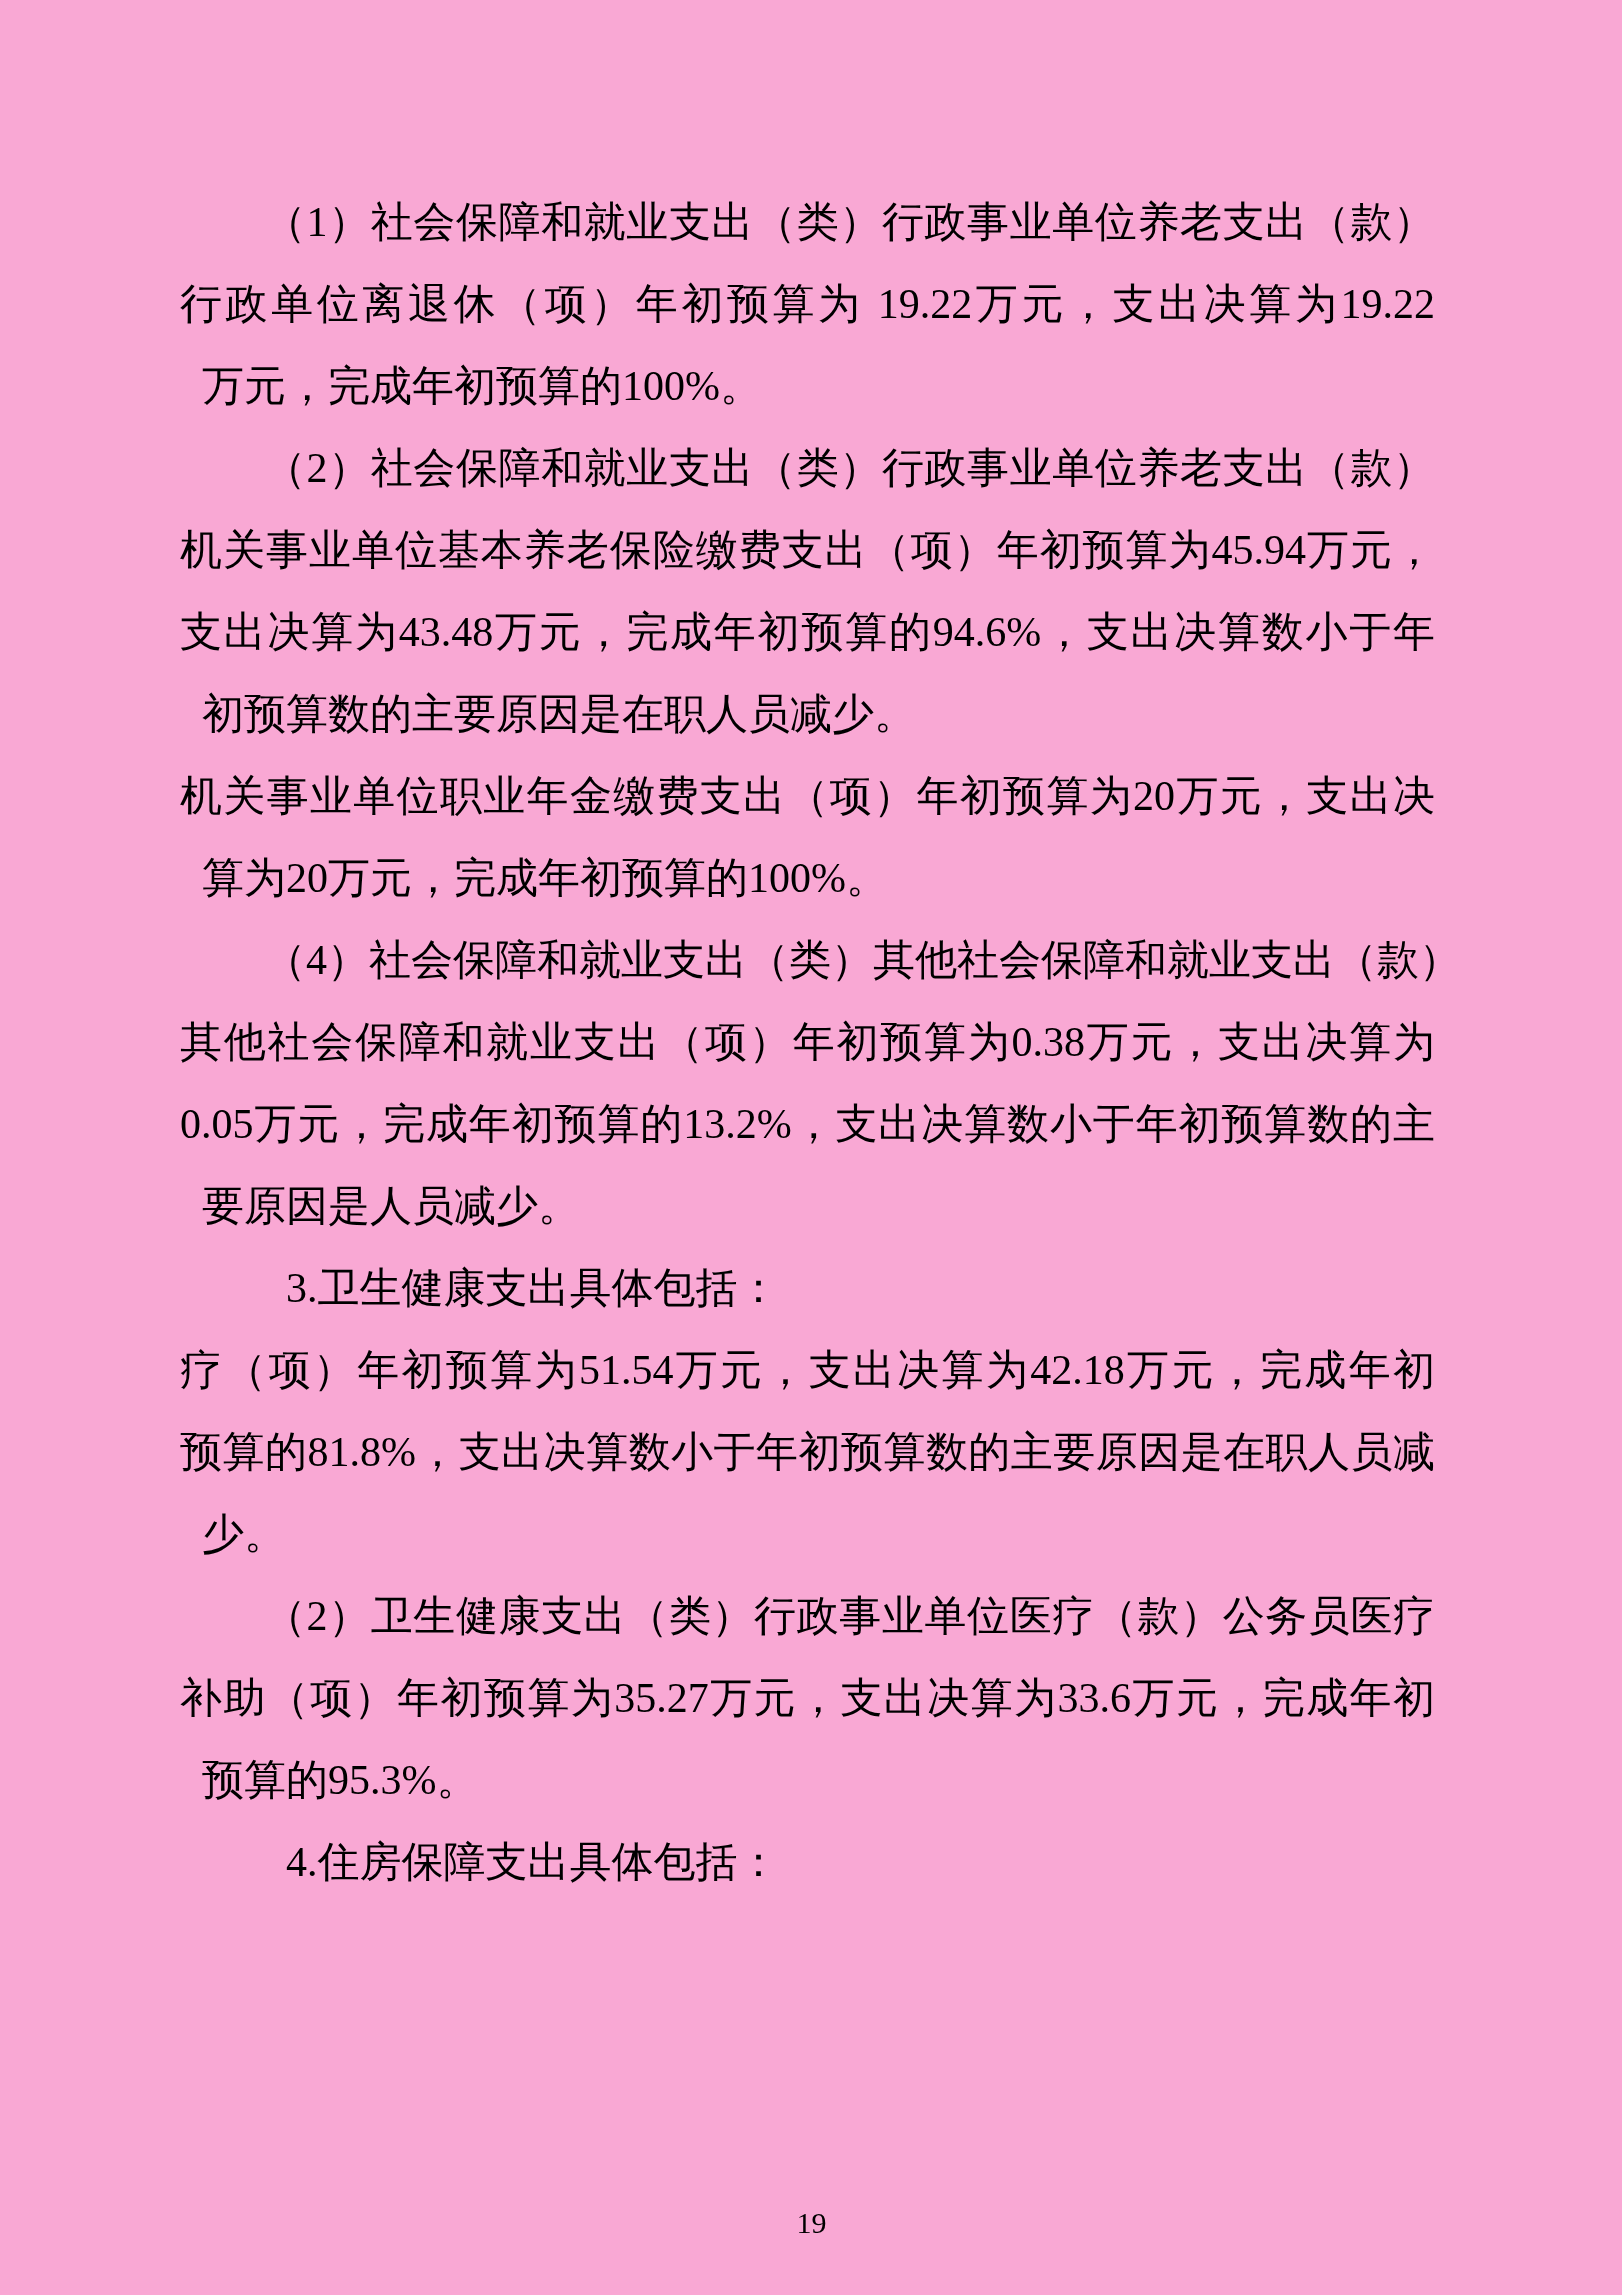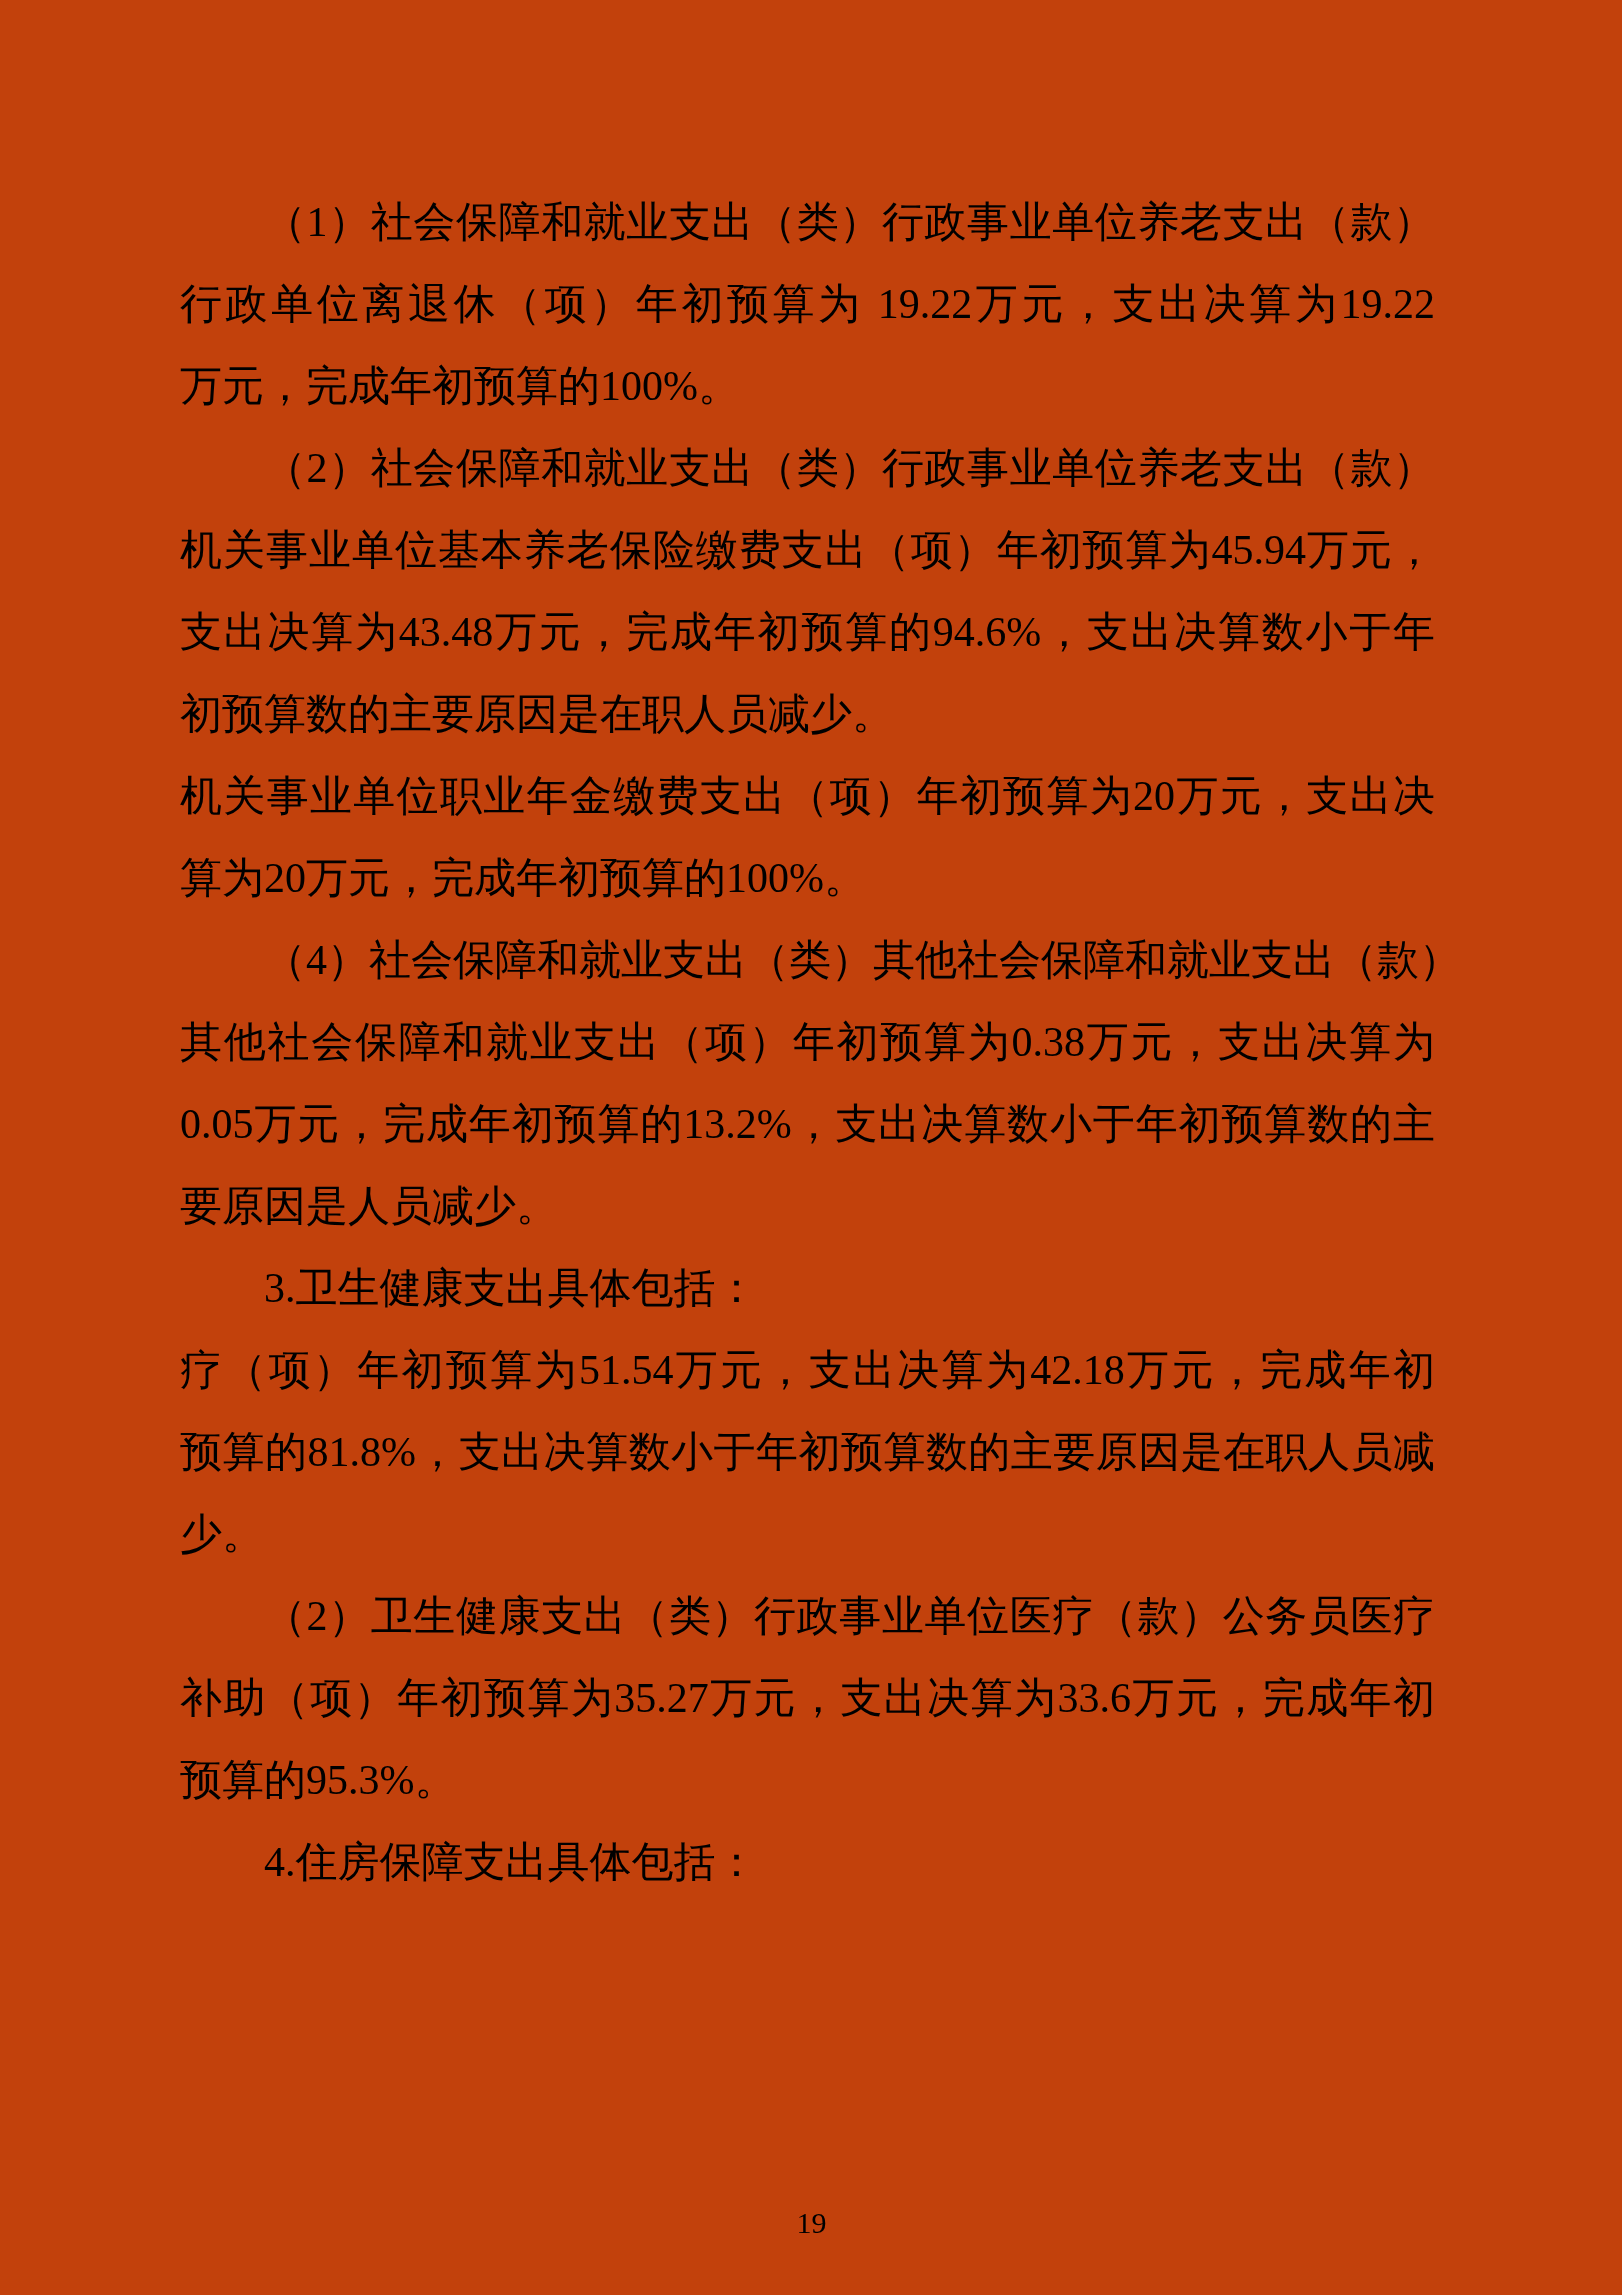--- a/index.html
+++ b/index.html
@@ -4,21 +4,21 @@
 <style>
   html, body {
     margin: 0;
     padding: 0;
     background: #ffffff;
   }
   .page {
     position: relative;
     width: 1623px;
     height: 2295px;
-    background: #c2410c;
+    background: #f9a8d4;
     overflow: hidden;
     font-family: "Liberation Serif", "DejaVu Serif", serif;
     color: #000000;
   }
   .text-block {
     position: absolute;
     left: 180px;
     top: 181px;
     width: 1255px;
     font-size: 42px;
@@ -33,20 +33,21 @@
   .line.justify {
     text-align: justify;
     text-align-last: justify;
   }
   .line.indent {
     text-indent: 84px;
   }
   .line.plain {
     text-align: right;
     text-align-last: left;
+    margin-left: 22px;
   }
   .page-number {
     position: absolute;
     top: 2177px;
     left: 0;
     width: 100%;
     text-align: center;
     font-size: 30px;
     line-height: 39px;
     color: #000000;

